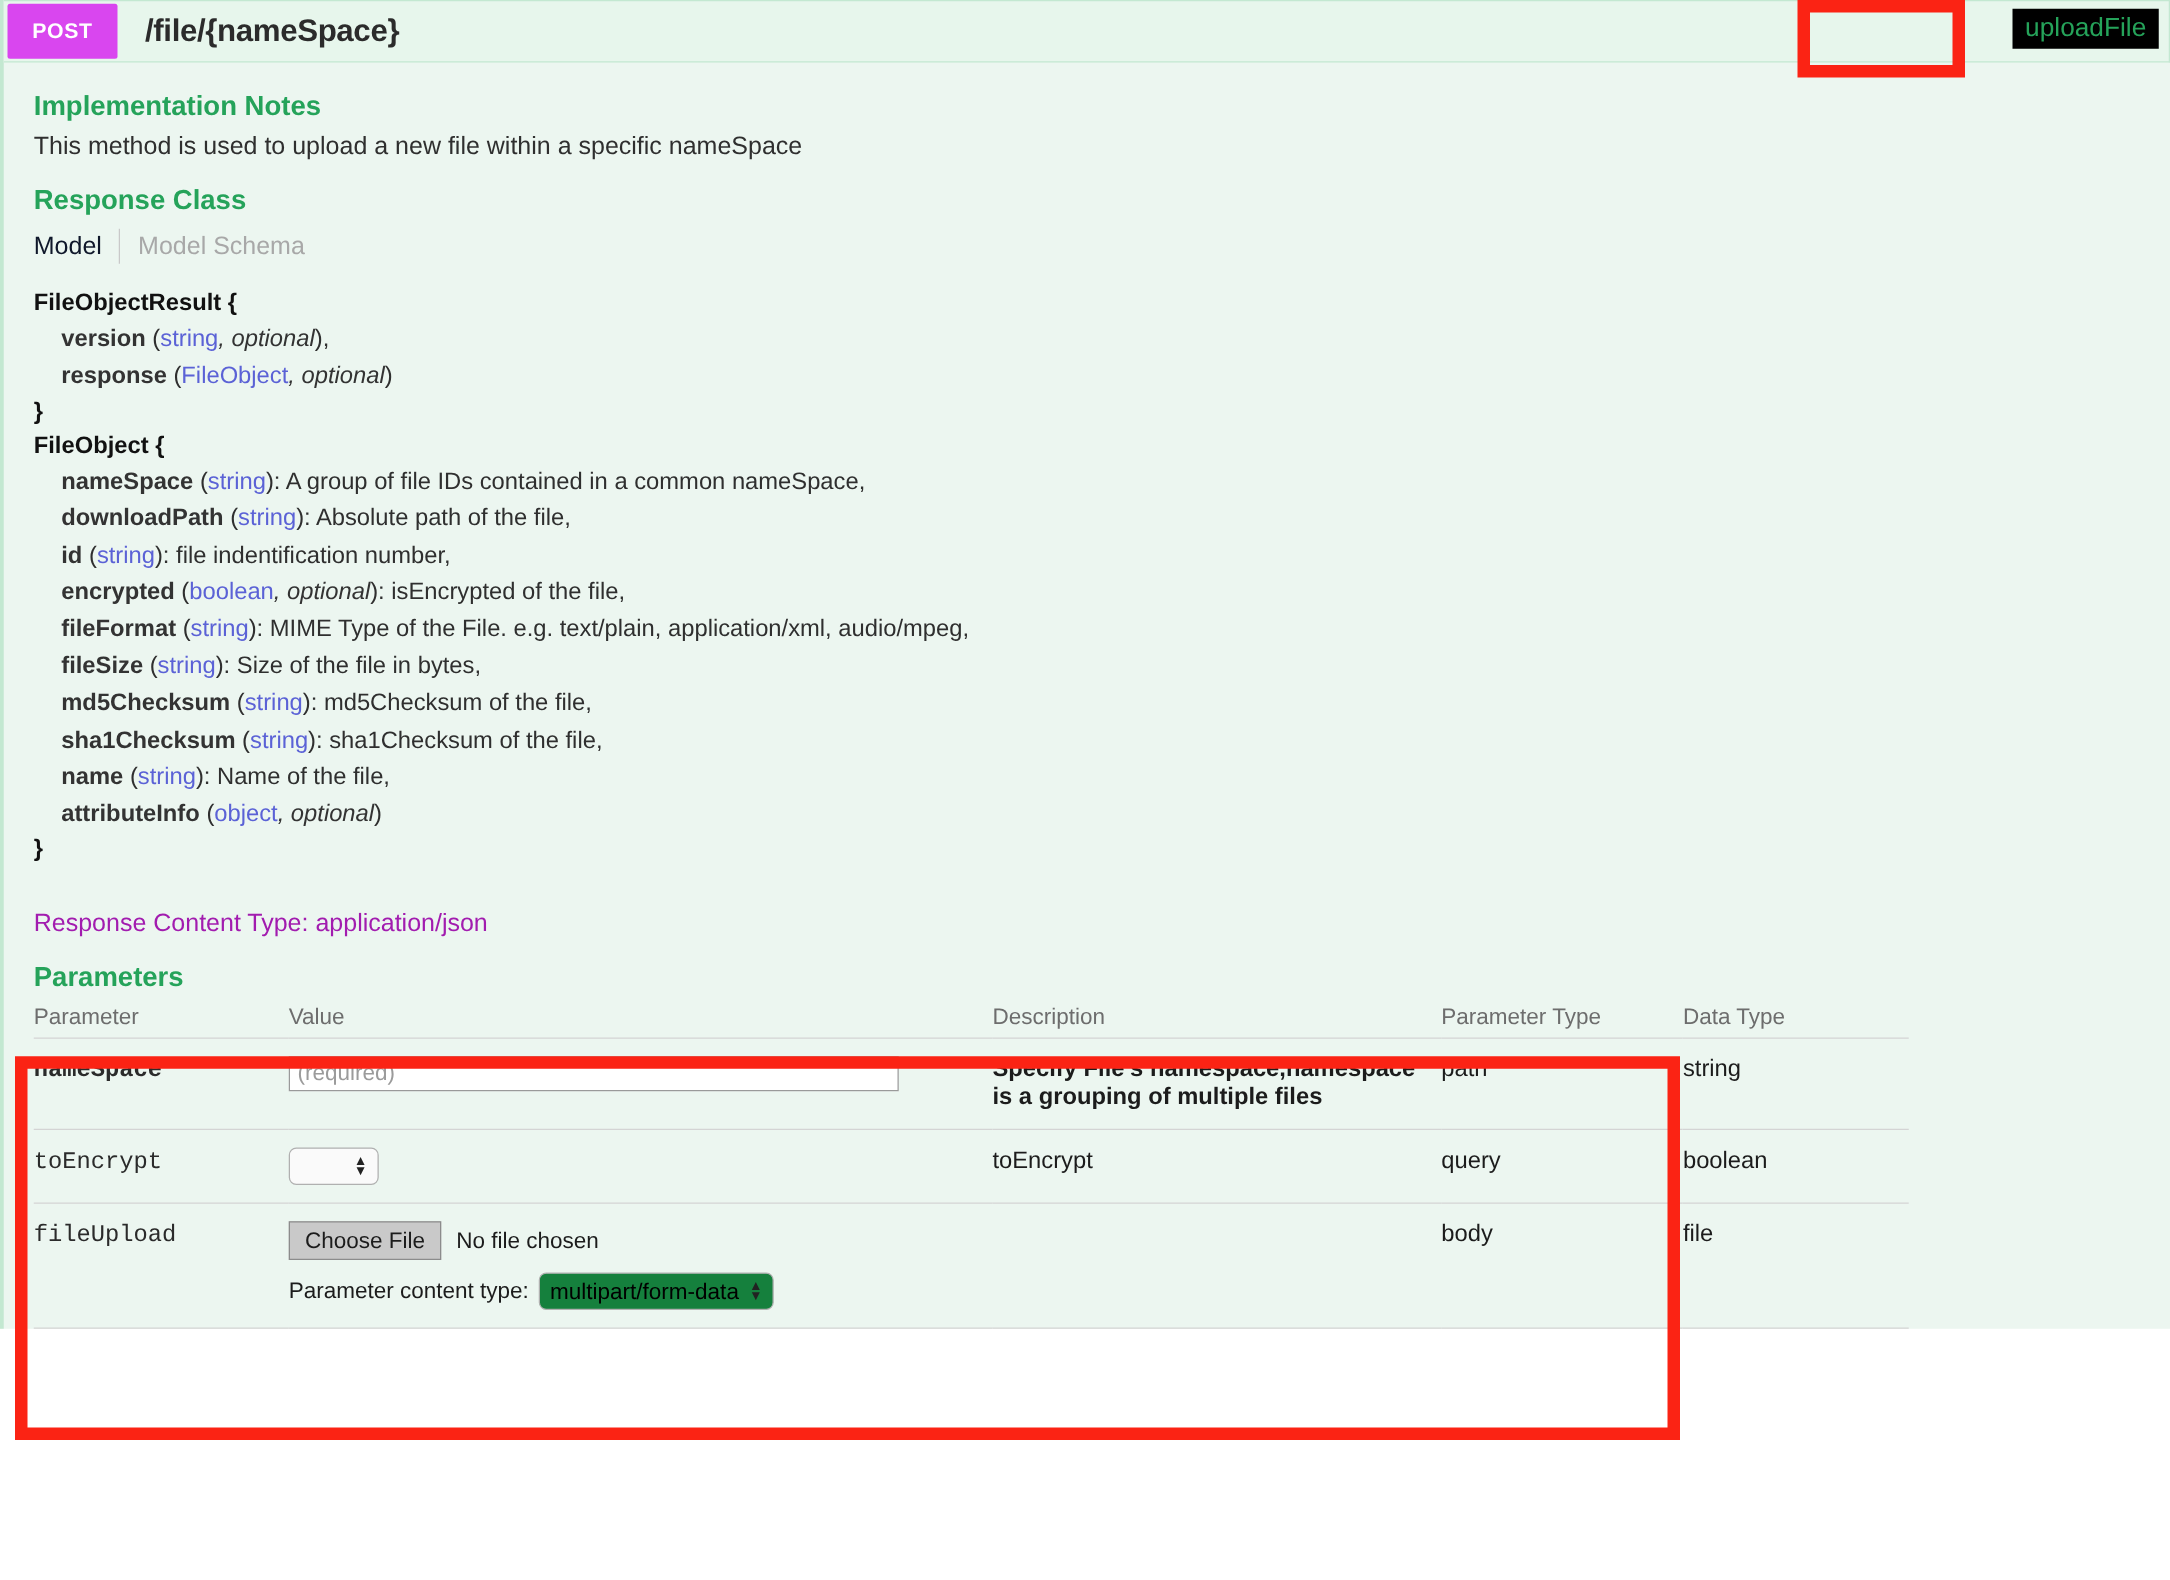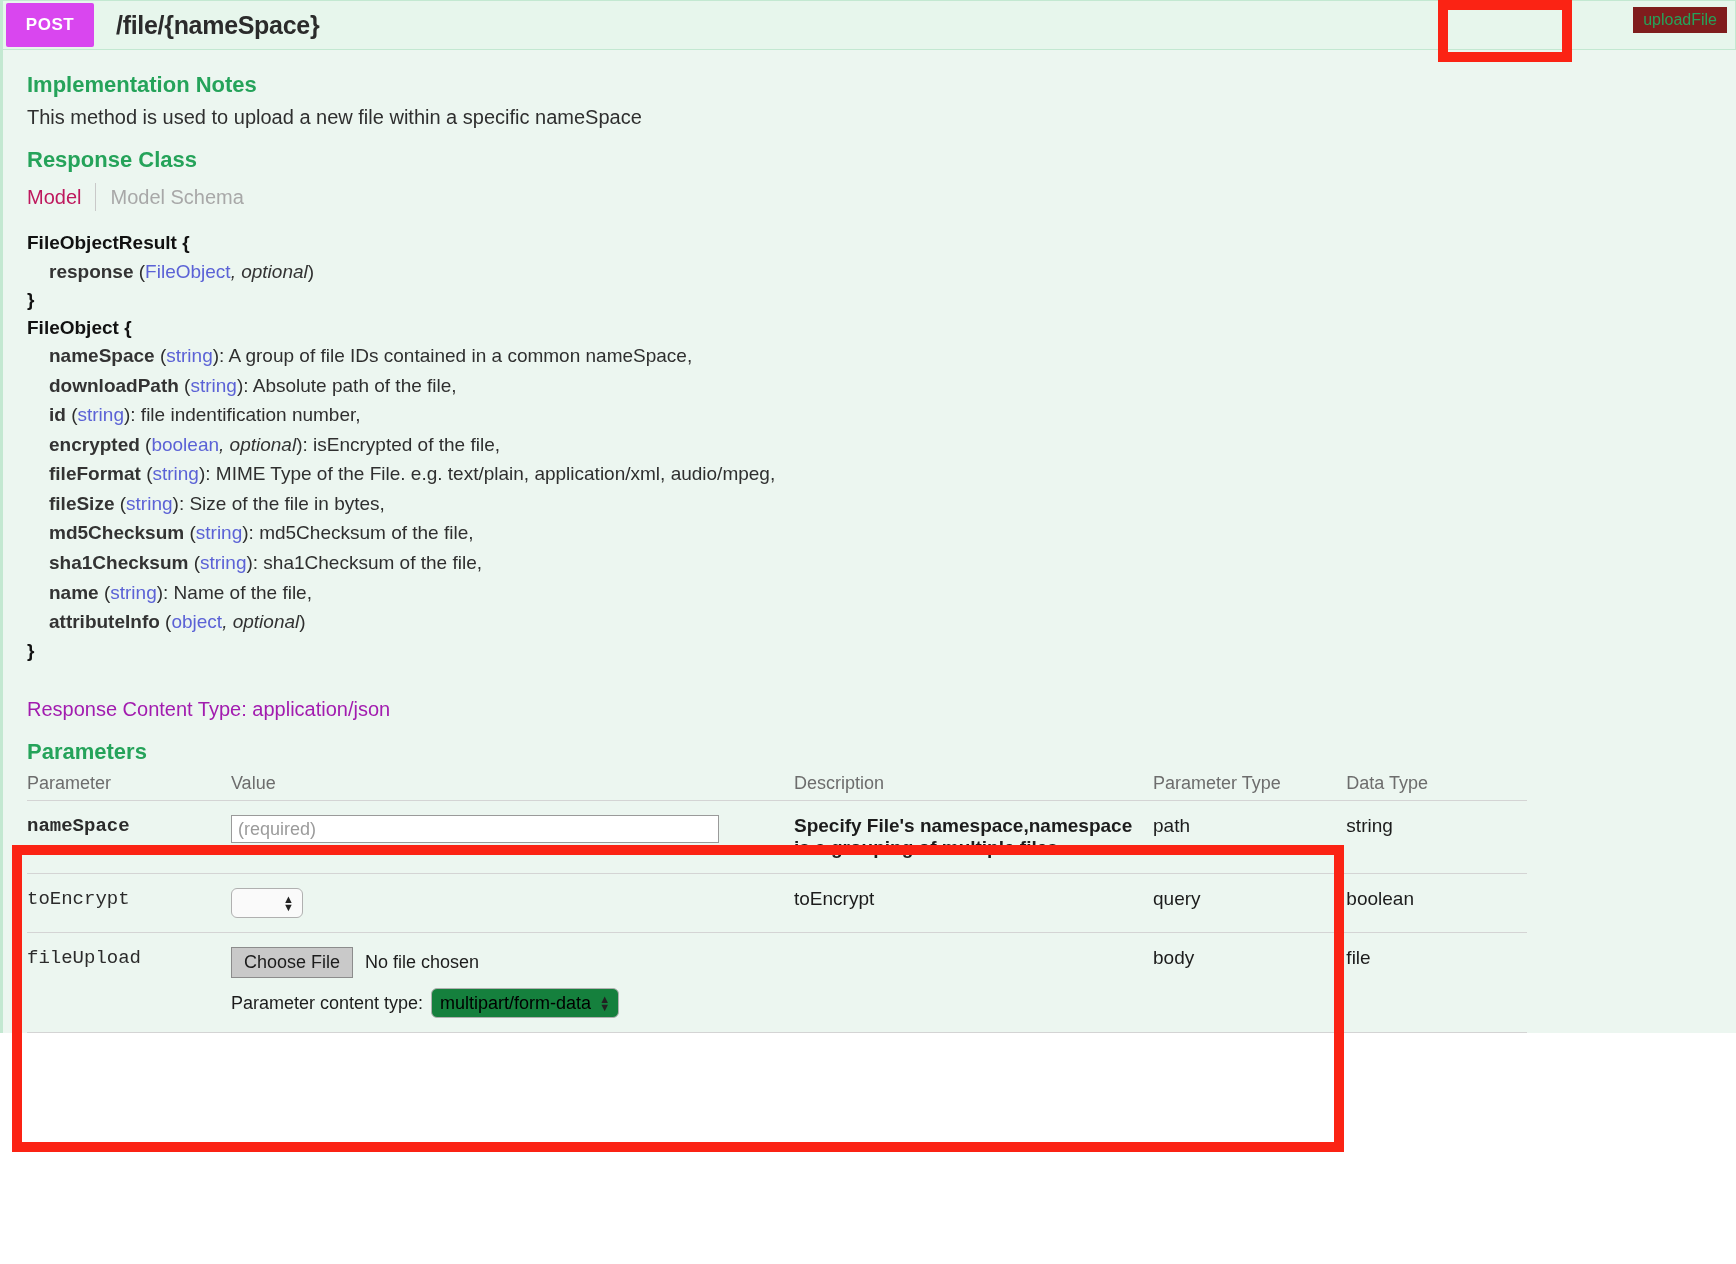--- a/index.html
+++ b/index.html
@@ -56,25 +56,25 @@
     color: #2b2b2b;
     letter-spacing: -0.3px;
   }
   .op-link-wrap {
     position: absolute;
     right: 8px;
     top: 6px;
   }
   .op-link {
     display: inline-block;
-    font-size: 16px;
+    font-size: 21px;
     color: #25a35a;
     text-decoration: none;
     padding: 4px 10px;
-    background: #7f1d1d;
+    background: #000000;
   }
 
   
   .op-body {
     padding: 22px 0 0 24px;
     font-size: 19px;
     color: #2f2f2f;
   }
   h4.section {
     color: #25a35a;
@@ -90,21 +90,21 @@
   }
 
   
   .model-tabs {
     display: flex;
     align-items: center;
     margin: 10px 0 18px 0;
     font-size: 20px;
   }
   .model-tabs .tab-active {
-    color: #be185d;
+    color: #0f172a;
     padding-right: 14px;
   }
   .model-tabs .tab-sep {
     width: 1px;
     height: 28px;
     background: #c9c9c9;
   }
   .model-tabs .tab-inactive {
     color: #a8a8a8;
     padding-left: 14px;
@@ -302,20 +302,21 @@
       <span class="tab-active">Model</span>
       <span class="tab-sep"></span>
       <span class="tab-inactive">Model Schema</span>
     </div>
 
     <div class="model-block">
 
       <div>
         <div class="mtitle">FileObjectResult {</div>
         <ul>
+          <li><span class="prop-name">version</span> (<span class="prop-type">string</span><span class="prop-opt">, optional</span><span>),</span><span class="prop-desc"></span></li>
           <li><span class="prop-name">response</span> (<span class="prop-type">FileObject</span><span class="prop-opt">, optional</span><span>)</span><span class="prop-desc"></span></li>
         </ul>
         <div class="brace">}</div>
       </div>
 
       <div>
         <div class="mtitle">FileObject {</div>
         <ul>
           <li><span class="prop-name">nameSpace</span> (<span class="prop-type">string</span><span class="prop-opt"></span><span>):</span><span class="prop-desc"> A group of file IDs contained in a common nameSpace,</span></li>
           <li><span class="prop-name">downloadPath</span> (<span class="prop-type">string</span><span class="prop-opt"></span><span>):</span><span class="prop-desc"> Absolute path of the file,</span></li>

